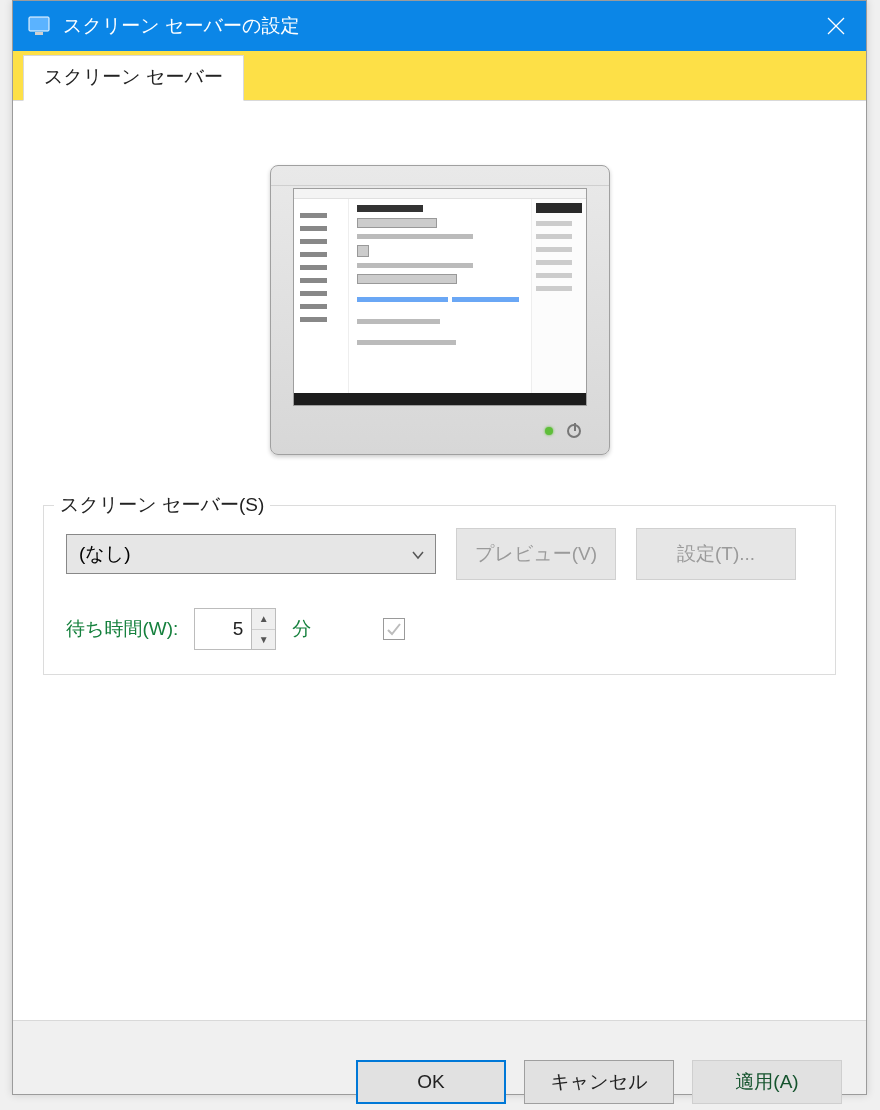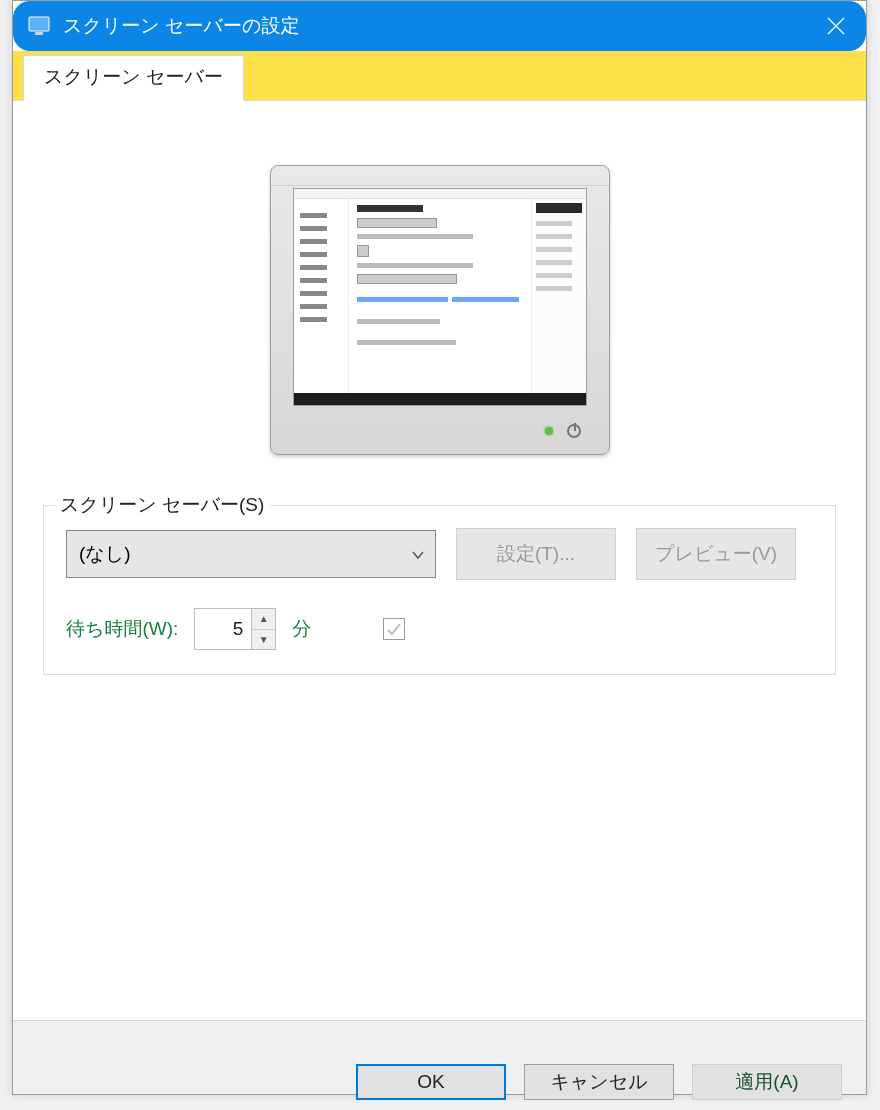--- a/index.html
+++ b/index.html
@@ -21,21 +21,20 @@
     background: #ffffff;
     border: 1px solid #9b9b9b;
     box-shadow: 0 0 8px rgba(0,0,0,0.15);
   }
   .titlebar {
     height: 50px;
     background: #0b86e7;
     display: flex;
     align-items: center;
     color: #ffffff;
-    border-radius: 17px;
   }
   .titlebar .icon {
     width: 24px; height: 24px;
     margin-left: 14px; margin-right: 12px;
     display: inline-flex; align-items: center; justify-content: center;
   }
   .titlebar .title {
     font-size: 19px;
     flex: 1;
     font-weight: 400;
@@ -148,21 +147,21 @@
     padding:0 6px;
     font-size:19px;
     color:#222;
   }
 
   .row1 {
     display:flex; align-items:center; gap:20px;
   }
   .combo {
     flex:1; max-width:370px;
-    height:48px;
+    height:40px;
     background:#e6e6e6;
     border:1px solid #888;
     display:flex; align-items:center; justify-content:space-between;
     padding:0 10px 0 12px;
     font-size:19px;
     cursor:pointer;
   }
   .combo .chev svg{ stroke:#555; }
 
   .btn {
@@ -237,21 +236,21 @@
   .footer {
     position:absolute;
     left:0; right:0; bottom:0;
     height:74px;
     background:#f0f0f0;
     border-top:1px solid #d9d9d9;
     display:flex; align-items:center; justify-content:flex-end;
     gap:18px; padding-right:24px;
   }
   .footer .fbtn {
-    height:36px; min-width:150px;
+    height:44px; min-width:150px;
     background:#e1e1e1;
     border:1px solid #9f9f9f;
     font-size:19px; color:#222;
     display:inline-flex; align-items:center; justify-content:center;
     cursor:pointer;
     margin-top:48px;
   }
   .footer .fbtn.primary { border:2px solid #0078d7; }
   .footer .fbtn.disabled { color:#14532d; border-color:#cfcfcf; cursor:default;}
 </style>
@@ -337,22 +336,22 @@
 
       <div class="row1">
         <div class="combo">
           <span>(なし)</span>
           <span class="chev">
             <svg width="14" height="10" viewBox="0 0 14 10" fill="none" stroke-width="1.5">
                 <polyline points="2,2 7,8 12,2"></polyline>
               </svg>
           </span>
         </div>
+        <div class="btn disabled">プレビュー(V)</div>
         <div class="btn disabled">設定(T)...</div>
-        <div class="btn disabled">プレビュー(V)</div>
       </div>
 
       <div class="row2">
         <span class="lbl-disabled">待ち時間(W):</span>
         <div class="spinner">
           <input type="text" readonly="" value="5" style="">
           <div class="arrows">
             <div>▲</div>
             <div>▼</div>
           </div>

